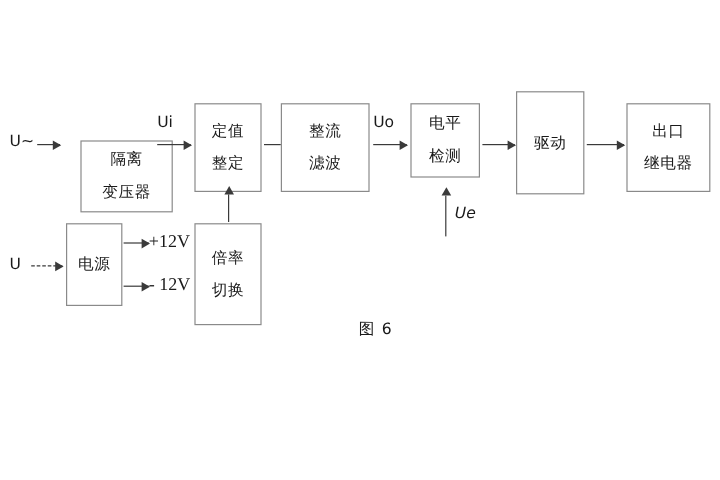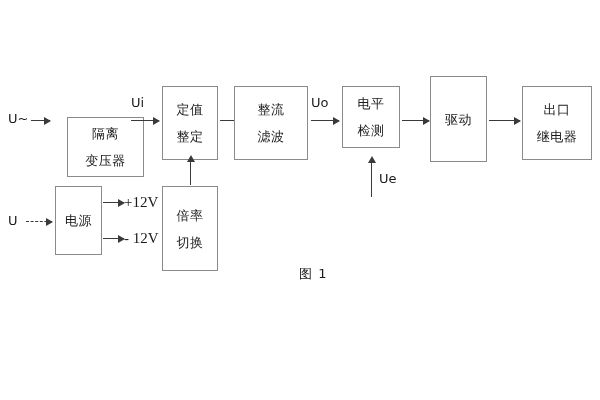--- a/index.html
+++ b/index.html
@@ -159,18 +159,18 @@
   <div class="lbl small" style="left:124px; top:231px;">- 12V</div>
 
   <div class="varrow" style="left:190px; top:162px; height:23px;"></div>
 
   <div class="box" style="left:162px; top:186px; width:56px; height:85px;">
     <span class="line">倍率</span>
     <span class="line">切换</span>
   </div>
 
   <div class="varrow" style="left:371px; top:163px; height:34px;"></div>
-  <div class="lbl" style="left:379px; top:172px;">Ue</div>
+  <div class="lbl" style="left:379px; top:172px;font-style:italic;">Ue</div>
 
 
-  <div class="caption" style="left:299px; top:265px;">图 1</div>
+  <div class="caption" style="left:299px; top:265px;">图 6</div>
 
 </div>
 
 </body></html>

